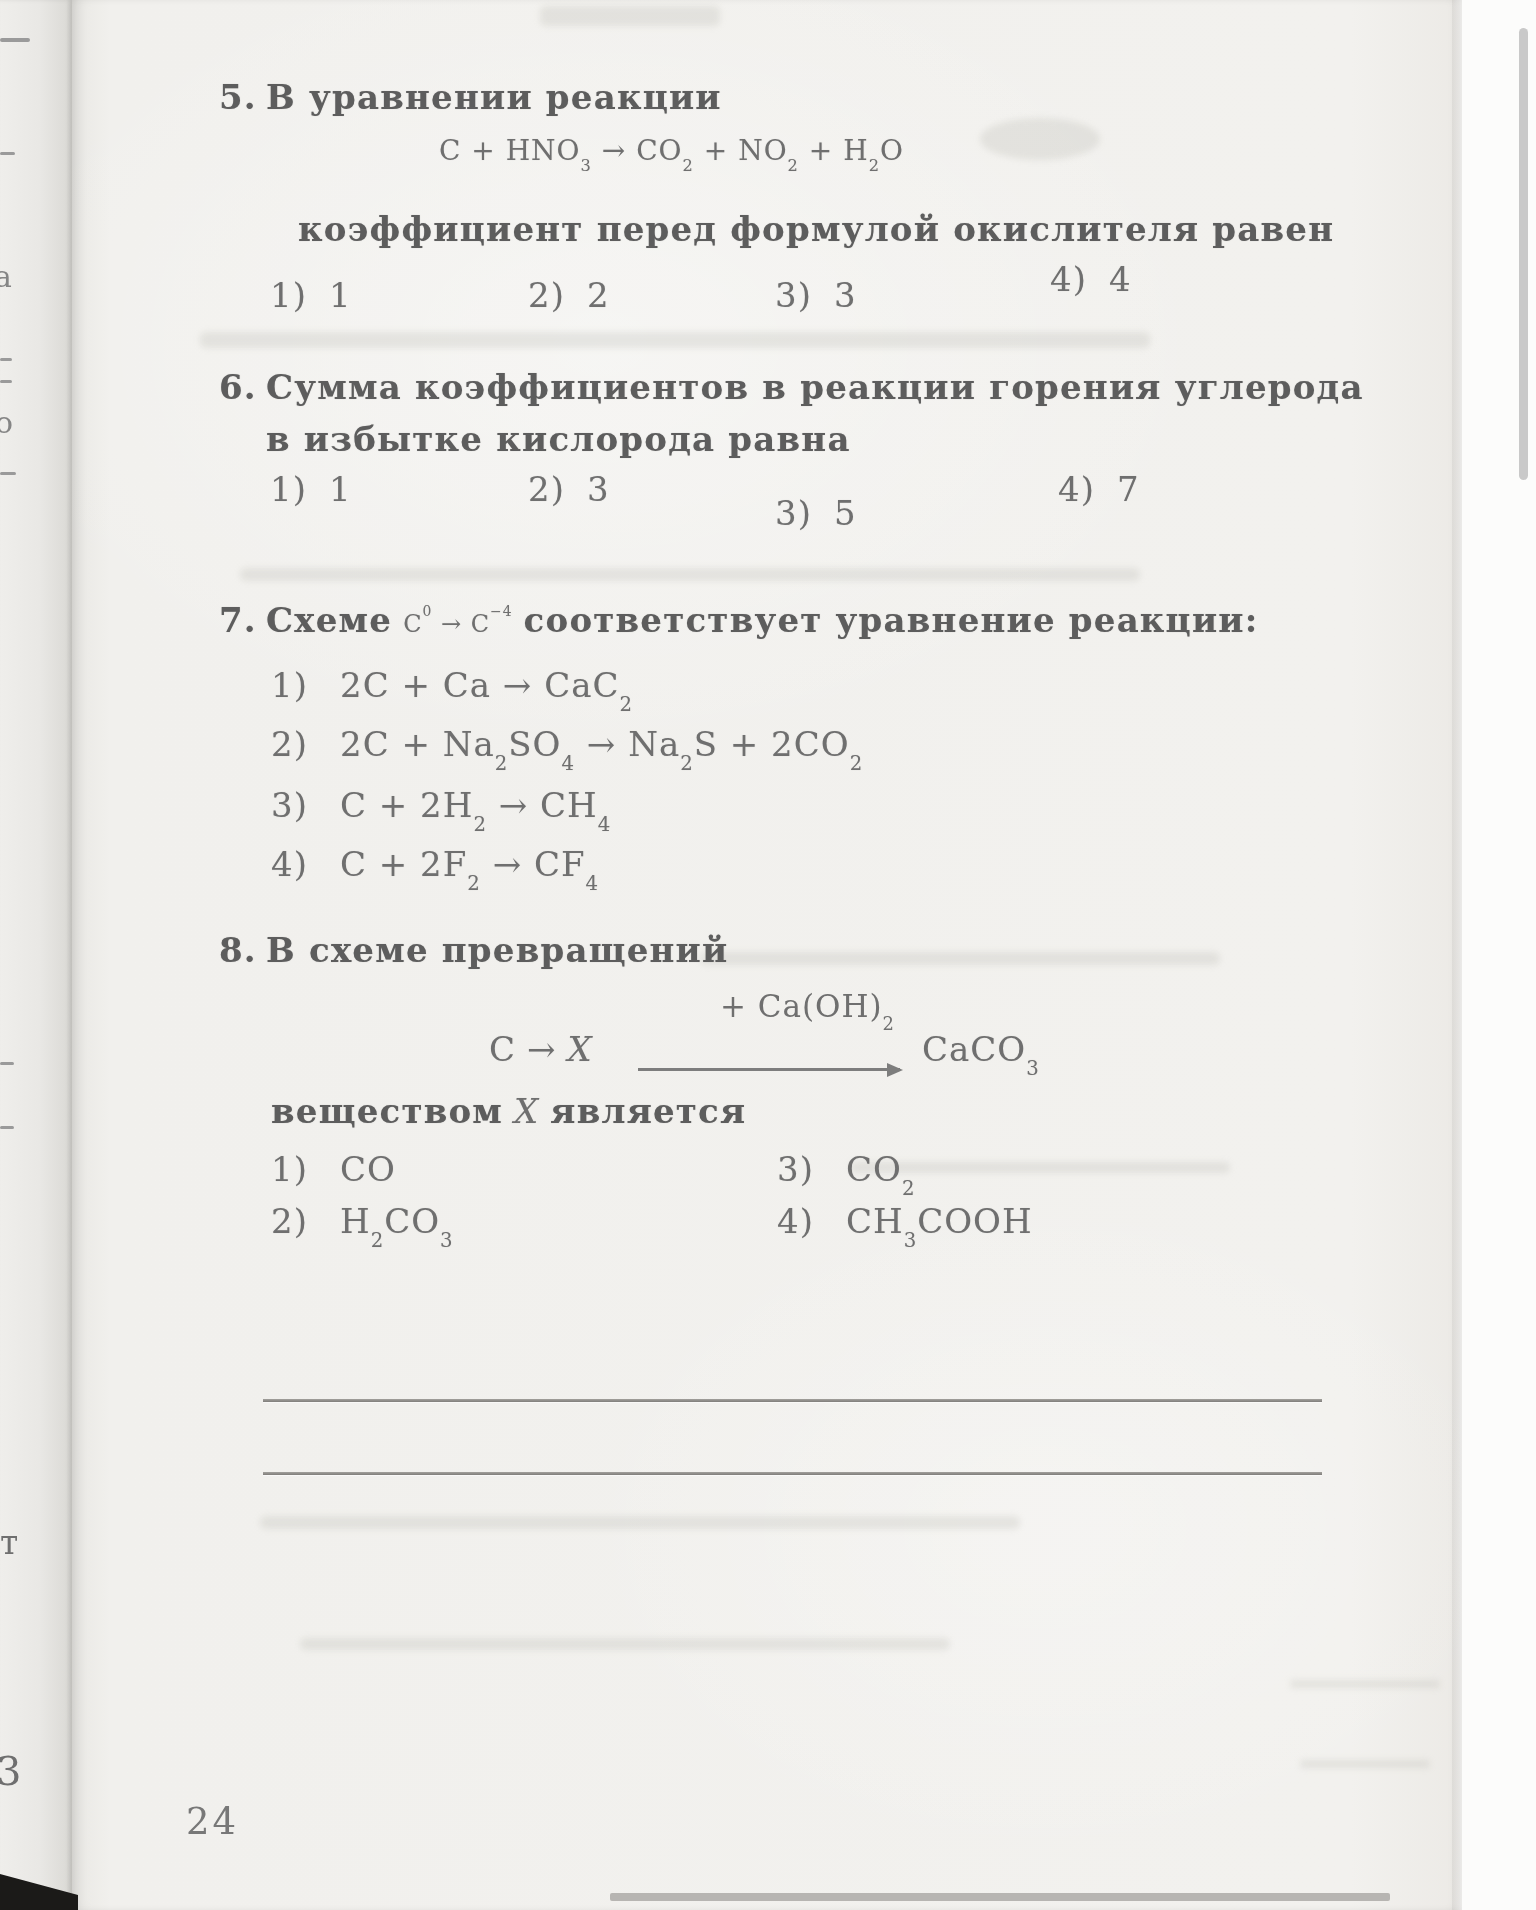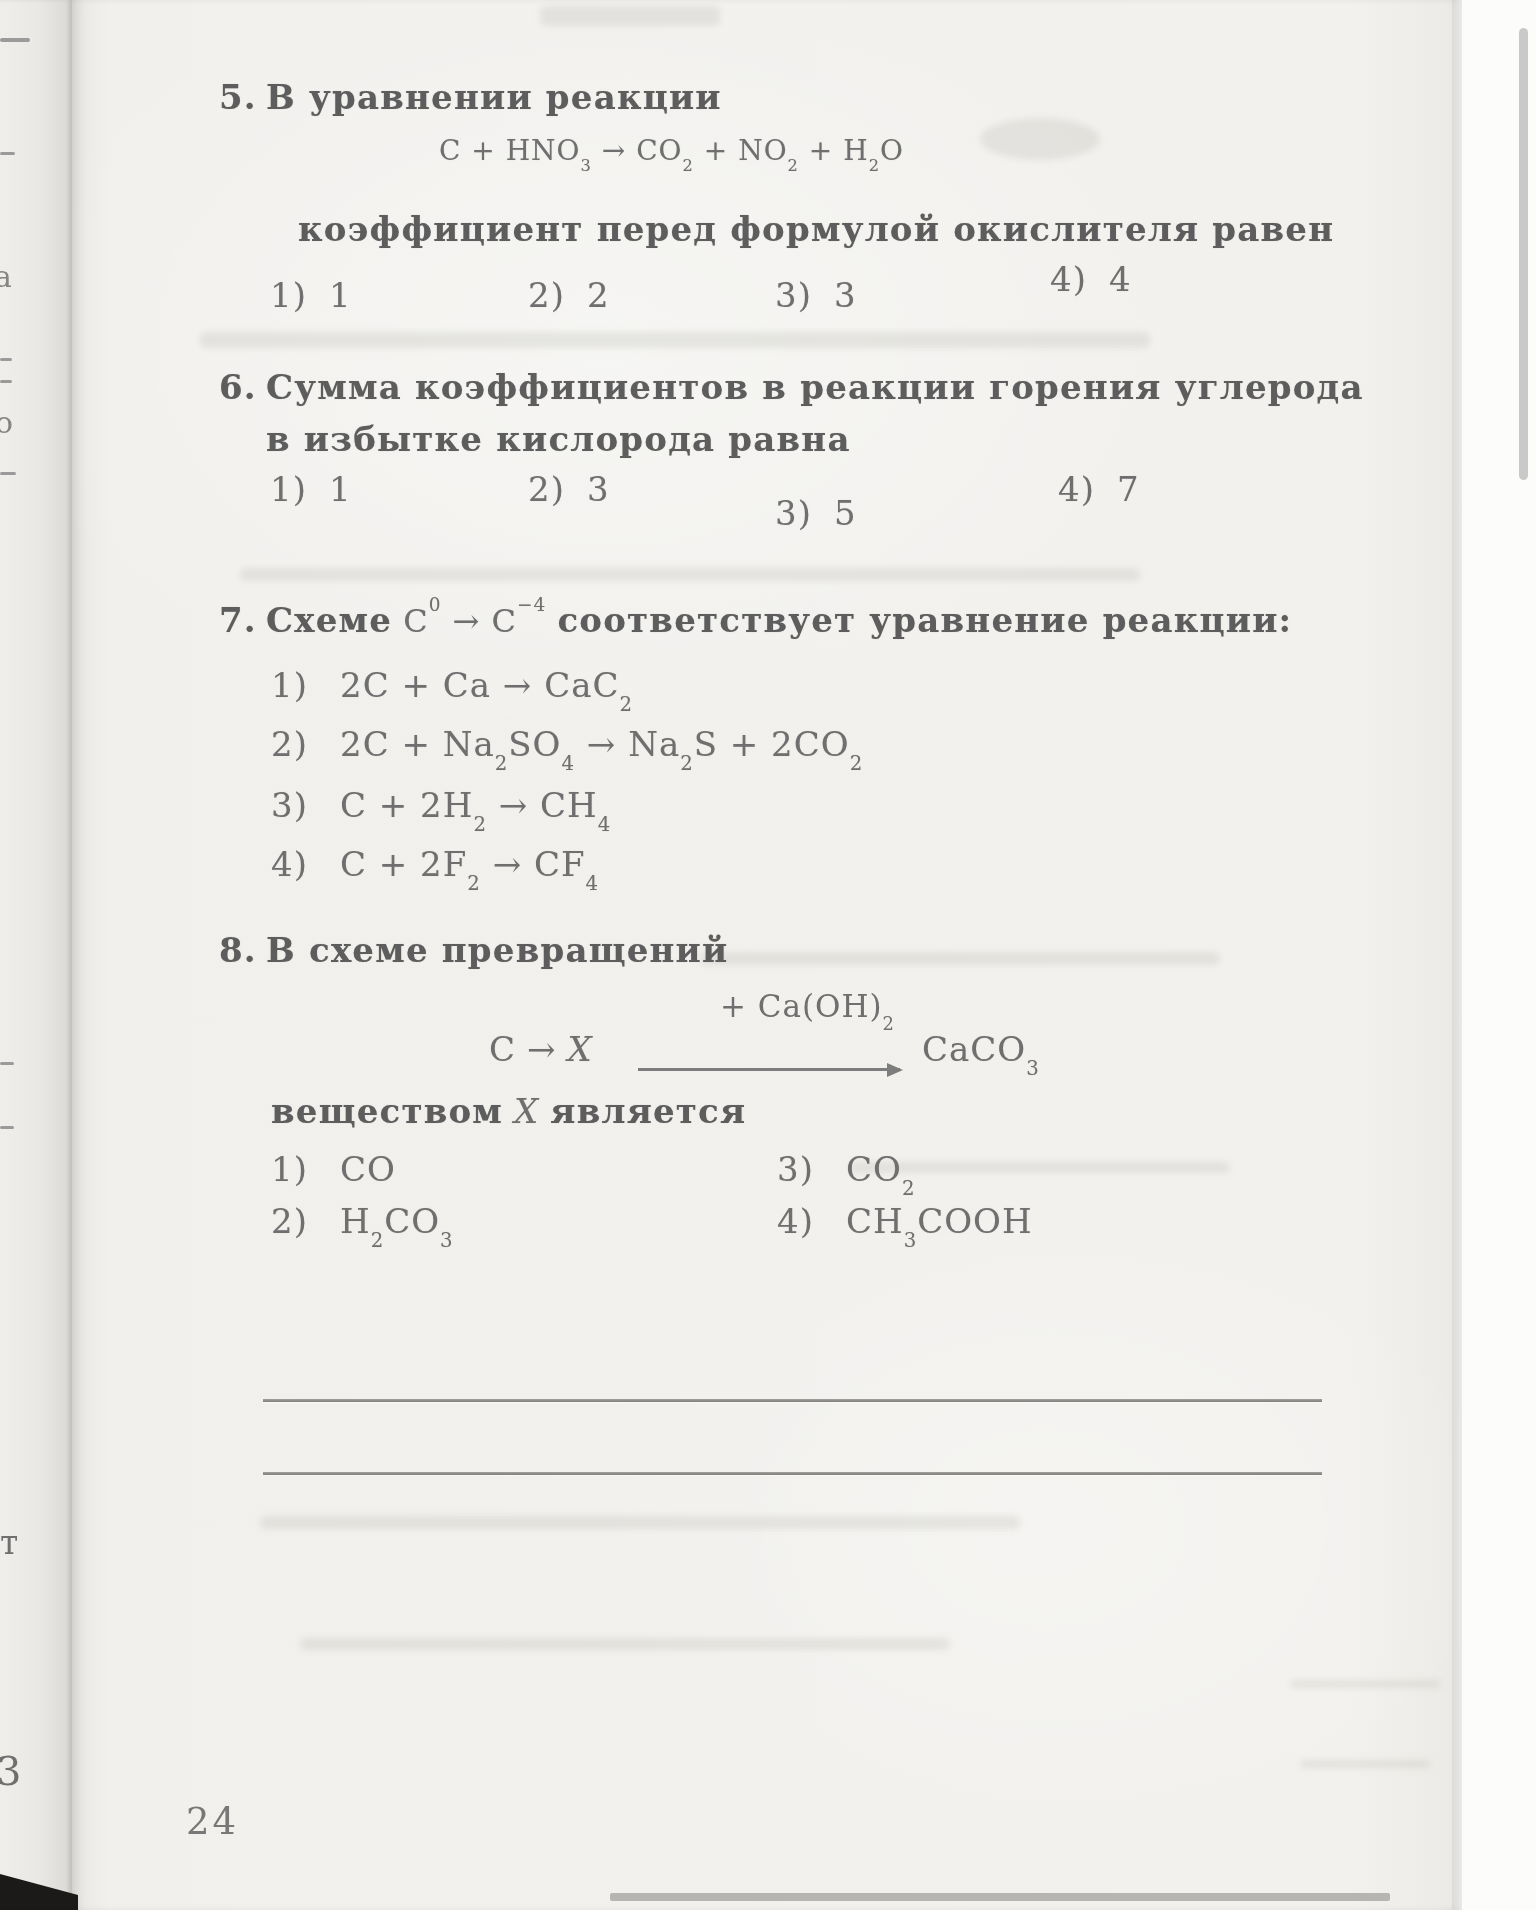--- a/index.html
+++ b/index.html
@@ -129,21 +129,21 @@
     <span class="t bold" style="left:266px;top:366px;">Сумма коэффициентов в реакции горения углерода</span>
     <span class="t bold" style="left:266px;top:418px;">в избытке кислорода равна</span>
     <span class="t reg" style="left:270px;top:468px;"><span>1)</span><span class="optv">1</span></span>
     <span class="t reg" style="left:528px;top:468px;"><span>2)</span><span class="optv">3</span></span>
     <span class="t reg" style="left:775px;top:492px;text-align:center;"><span>3)</span><span class="optv">5</span></span>
     <span class="t reg" style="left:1050px;top:468px;margin-left:8px;"><span>4)</span><span class="optv">7</span></span>
   </div>
 
   <div>
     <span class="t bold" style="left:219px;top:599px;">7.</span>
-    <span class="t bold" style="left:266px;top:599px;"><span>Схеме</span><span class="mx reg" style="font-size:32px;">C<sup>0</sup> → C<sup>−4</sup></span><span>соответствует уравнение реакции:</span></span>
+    <span class="t bold" style="left:266px;top:599px;"><span>Схеме</span><span class="mx reg" style="font-size:24px;">C<sup>0</sup> → C<sup>−4</sup></span><span>соответствует уравнение реакции:</span></span>
     <span class="t reg" style="left:271px;top:664px;"><span>1)</span></span>
     <span class="t reg" style="left:340px;top:664px;">2C + Ca → CaC<sub>2</sub></span>
     <span class="t reg" style="left:271px;top:723px;"><span>2)</span></span>
     <span class="t reg" style="left:340px;top:723px;">2C + Na<sub>2</sub>SO<sub>4</sub> → Na<sub>2</sub>S + 2CO<sub>2</sub></span>
     <span class="t reg" style="left:271px;top:784px;"><span>3)</span></span>
     <span class="t reg" style="left:340px;top:784px;">C + 2H<sub>2</sub> → CH<sub>4</sub></span>
     <span class="t reg" style="left:271px;top:843px;"><span>4)</span></span>
     <span class="t reg" style="left:340px;top:843px;">C + 2F<sub>2</sub> → CF<sub>4</sub></span>
   </div>
 

